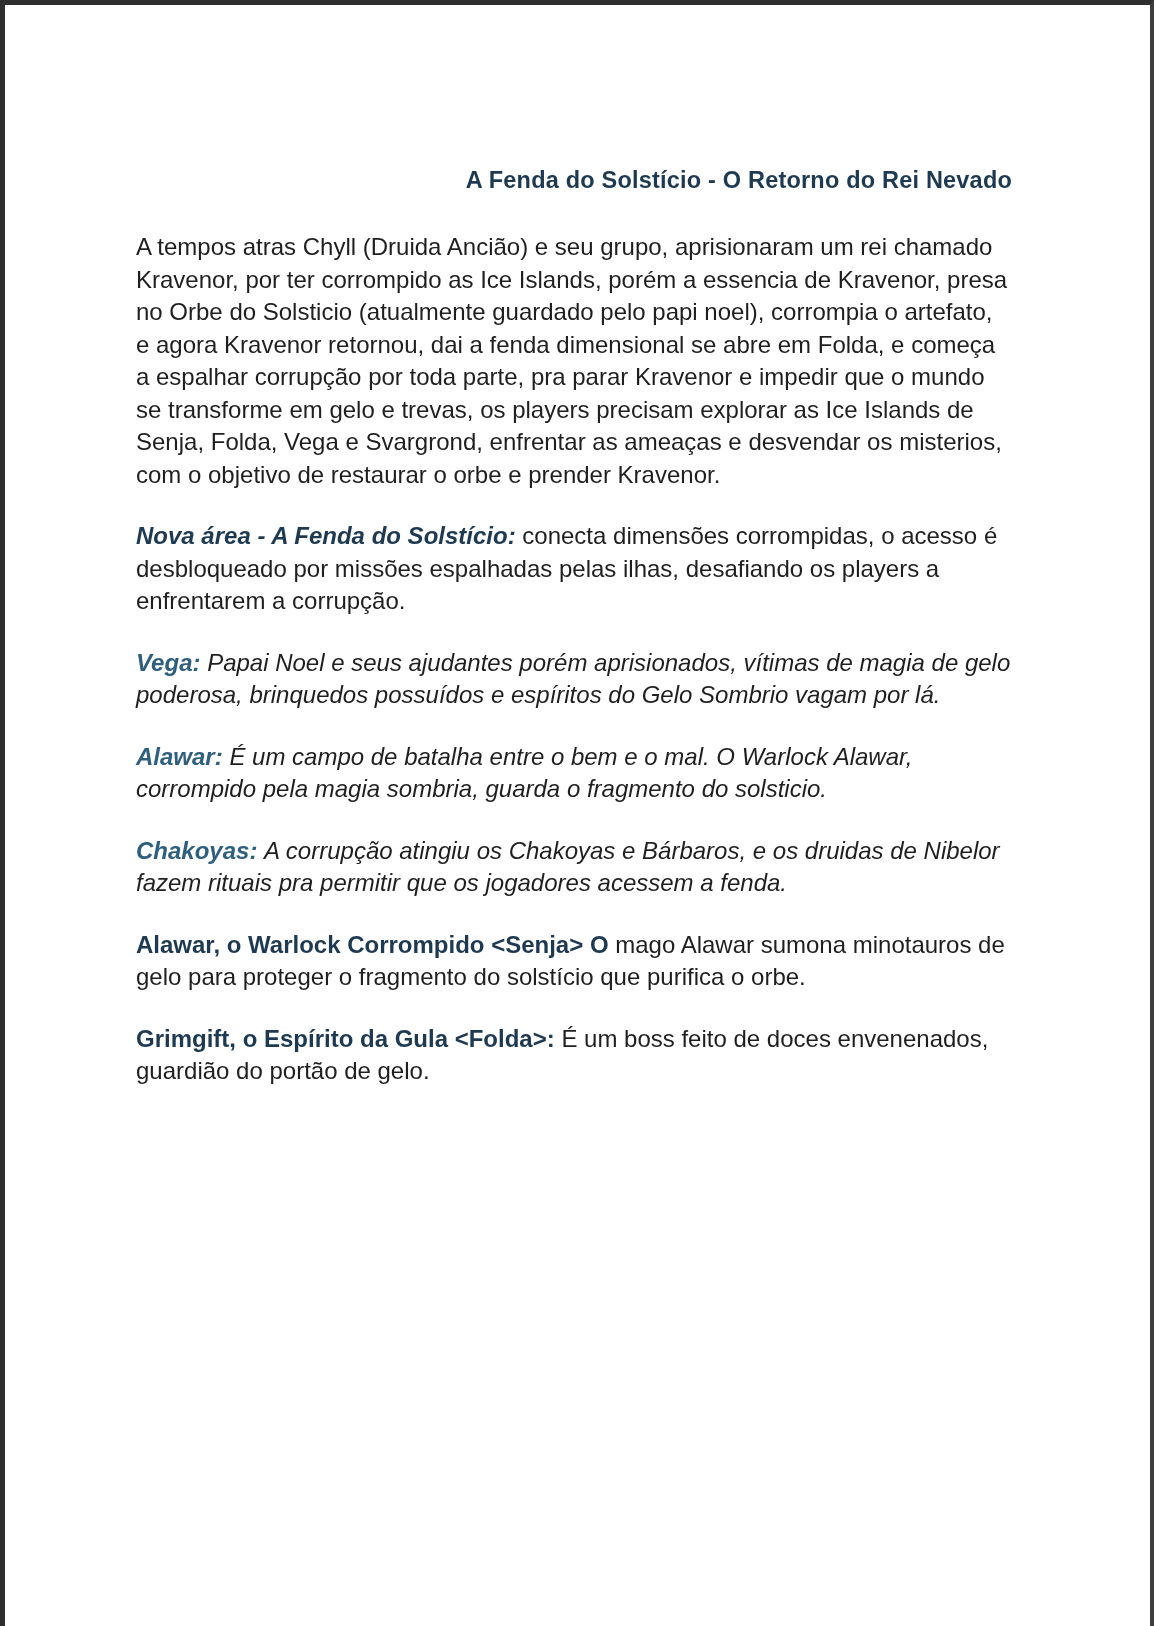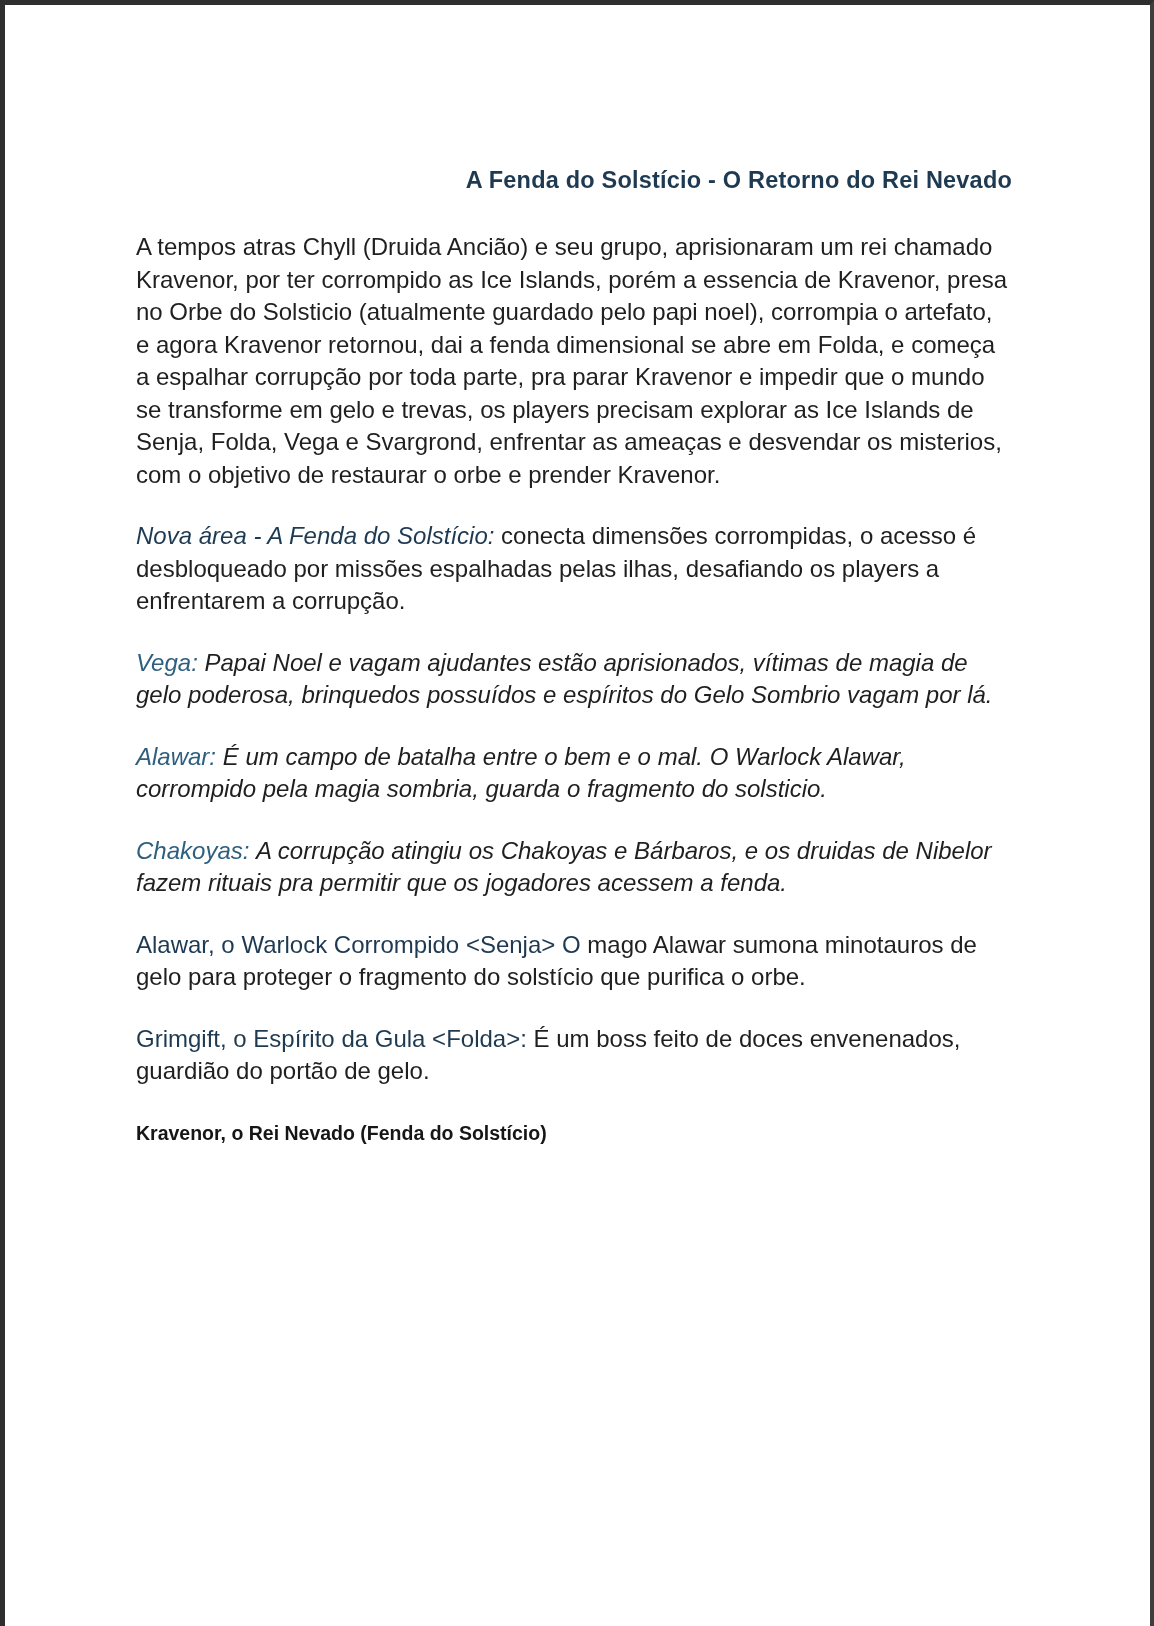--- a/index.html
+++ b/index.html
@@ -23,21 +23,21 @@
     font-weight:bold;
     letter-spacing:.2px;
     text-align:right;
   }
   p.para{
     font-size:24px;
     line-height:32.5px;
     color:#1f1f1f;
     margin:0 0 29px 0;
   }
-  .lbl{font-weight:normal;}
+  .lbl{font-weight:bold;}
   .navy{color:#1e3a52;}
   .steel{color:#2e5f7e;}
   .it{font-style:italic;}
   h2.bosses-heading{
     font-size:21.5px;
     line-height:28px;
     color:#1e3a52;
     margin:5px 0 36px 0;
     font-weight:bold;
   }
@@ -54,27 +54,26 @@
 
 <div class="frame">
 
   <h1 class="doc-title">A Fenda do Solstício - O Retorno do Rei Nevado</h1>
 
   <p class="para">A tempos atras Chyll (Druida Ancião) e seu grupo, aprisionaram um rei chamado Kravenor, por ter corrompido as Ice Islands, porém a essencia de Kravenor, presa no Orbe do Solsticio (atualmente guardado pelo papi noel), corrompia o artefato, e agora Kravenor retornou, dai a fenda dimensional se abre em Folda, e começa a espalhar corrupção por toda parte, pra parar Kravenor e impedir que o mundo se transforme em gelo e trevas, os players precisam explorar as Ice Islands de Senja, Folda, Vega e Svargrond, enfrentar as ameaças e desvendar os misterios, com o objetivo de restaurar o orbe e prender Kravenor.</p>
 
   <p class="para"><span class="lbl navy it">Nova área - A Fenda do Solstício:</span> <span>conecta dimensões corrompidas, o acesso é desbloqueado por missões espalhadas pelas ilhas, desafiando os players a enfrentarem a corrupção.</span></p>
 
 
-  <p class="para"><span class="lbl steel it">Vega:</span> <span class="it">Papai Noel e vagam ajudantes estão aprisionados, vítimas de magia de gelo poderosa, brinquedos possuídos e espíritos do Gelo Sombrio vagam por lá.</span></p>
+  <p class="para"><span class="lbl steel it">Vega:</span> <span class="it">Papai Noel e seus ajudantes porém aprisionados, vítimas de magia de gelo poderosa, brinquedos possuídos e espíritos do Gelo Sombrio vagam por lá.</span></p>
 
   <p class="para"><span class="lbl steel it">Alawar:</span> <span class="it">É um campo de batalha entre o bem e o mal. O Warlock Alawar, corrompido pela magia sombria, guarda o fragmento do solsticio.</span></p>
 
   <p class="para"><span class="lbl steel it">Chakoyas:</span> <span class="it">A corrupção atingiu os Chakoyas e Bárbaros, e os druidas de Nibelor fazem rituais pra permitir que os jogadores acessem a fenda.</span></p>
 
 
   <p class="para"><span class="lbl navy">Alawar, o Warlock Corrompido &lt;Senja&gt; O</span> <span>mago Alawar sumona minotauros de gelo para proteger o fragmento do solstício que purifica o orbe.</span></p>
 
   <p class="para"><span class="lbl navy">Grimgift, o Espírito da Gula &lt;Folda&gt;:</span> <span>É um boss feito de doces envenenados, guardião do portão de gelo.</span></p>
 
 
-  <p class="final-line">Kravenor, o Rei Nevado (Fenda do Solstício)</p>
 
 </div>
 
 </body></html>

